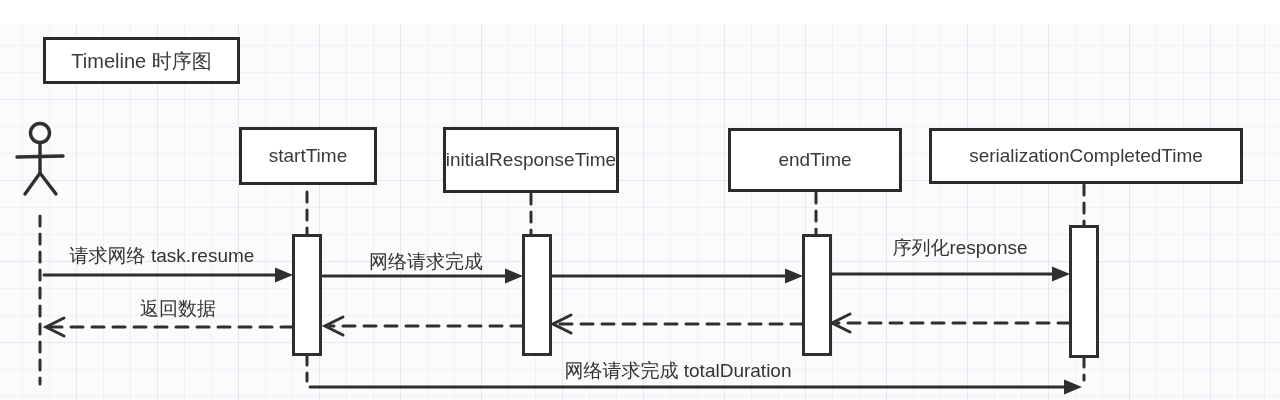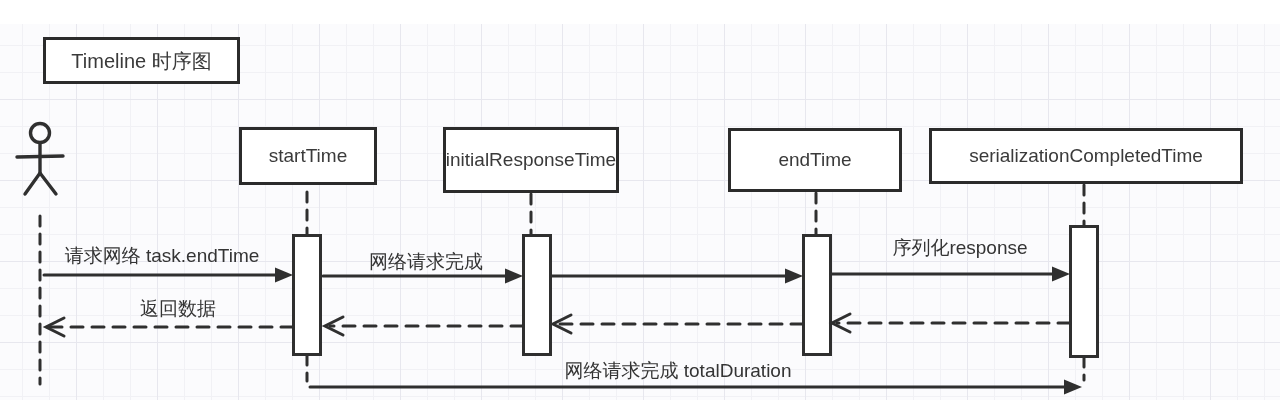--- a/index.html
+++ b/index.html
@@ -133,19 +133,19 @@
     <span>initialResponse</span>
     <span>Time</span>
   </div>
   <div class="node-box box-end">
     <span>endTime</span>
   </div>
   <div class="node-box box-serial">
     <span>serializationCompletedTime</span>
   </div>
 
-  <div class="msg-label lbl-request">请求网络 task.endTime</div>
+  <div class="msg-label lbl-request">请求网络 task.resume</div>
   <div class="msg-label lbl-return-data">返回数据</div>
   <div class="msg-label lbl-start-return">网络请求完成</div>
   <div class="msg-label lbl-serialize">序列化response</div>
   <div class="msg-label lbl-total">网络请求完成 totalDuration</div>
 
 </div>
 
 </body></html>

